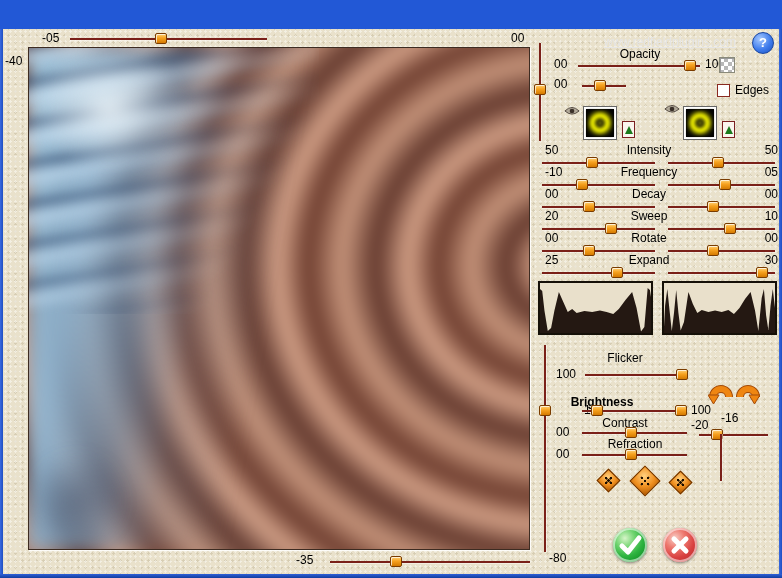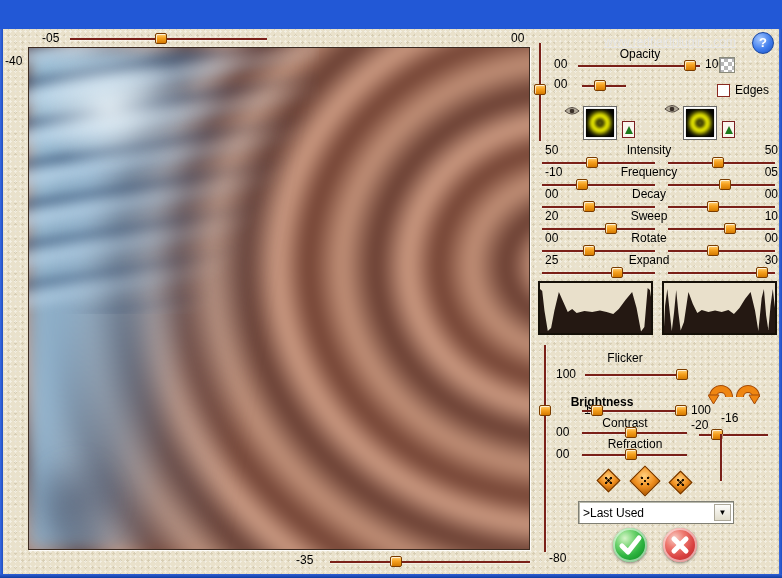--- a/index.html
+++ b/index.html
@@ -282,26 +282,20 @@
   <div class="lbl" style="left:721px;top:412px;">-16</div>
   <div class="htrack" style="left:699px;top:434px;width:69px;">
     <div class="thumb" style="left: calc(26% - 6px);"></div>
   </div>
   <div class="vtrack" style="left:720px;top:434px;height:47px;"></div>
 
   <div class="diamond" style="left:600px;top:472px;width:17px;height:17px;"></div>
   <div class="diamond" style="left:634px;top:470px;width:22px;height:22px;"></div>
   <div class="diamond" style="left:672px;top:474px;width:17px;height:17px;"></div>
 
-  <div class="dropdown" style="left:578px;top:501px;">
-    <span class="dd-text">&gt;Last Used</span>
-    <span class="dd-btn">
-      <span class="dd-arrow">▼</span>
-    </span>
-  </div>
 
   <div class="roundbtn ok" style="left:613px;top:528px;">
     <svg width="34" height="34" viewBox="0 0 34 34">
       <polyline points="9,18 15,24 26,10" fill="none" stroke="#fff" stroke-width="5" stroke-linecap="round" stroke-linejoin="round"></polyline>
     </svg>
   </div>
   <div class="roundbtn cancel" style="left:663px;top:528px;">
     <svg width="34" height="34" viewBox="0 0 34 34">
       <line x1="11" y1="11" x2="23" y2="23" stroke="#fff" stroke-width="5" stroke-linecap="round"></line>
       <line x1="23" y1="11" x2="11" y2="23" stroke="#fff" stroke-width="5" stroke-linecap="round"></line>

